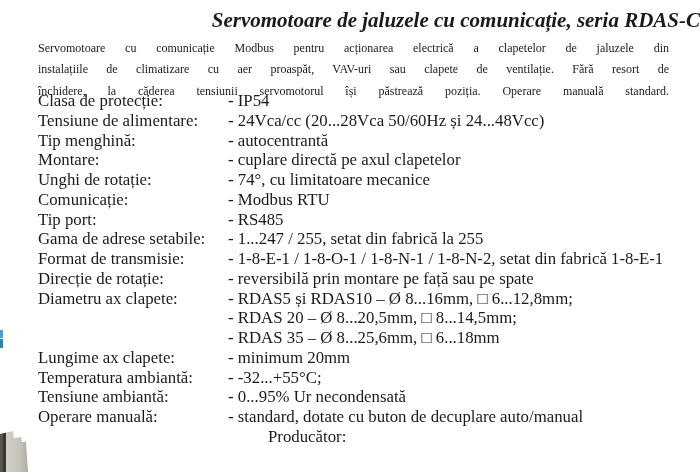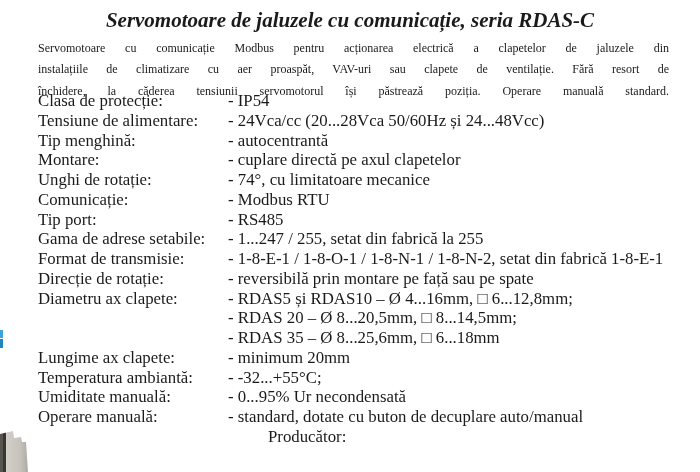--- a/index.html
+++ b/index.html
@@ -3,21 +3,21 @@
 <meta charset="utf-8">
 <style>
   html,body{margin:0;padding:0;}
   body{
     width:700px;height:472px;position:relative;overflow:hidden;
     background:#ffffff;color:#1a1a1a;
     font-family:"Liberation Serif","DejaVu Serif",serif;
   }
   .page-title{
     position:absolute;top:7px;left:0;right:0;margin:0;
-    text-align:center;font-size:21px;line-height:26px;
+    text-align:right;font-size:21px;line-height:26px;
     font-weight:bold;font-style:italic;
   }
   .intro{
     position:absolute;top:38px;left:38px;width:631px;
     font-size:12px;line-height:21.4px;
   }
   .intro-line{
     text-align:justify;
     text-align-last:justify;
   }
@@ -89,40 +89,40 @@
     <div class="spec-row">
       <span class="spec-label">Format de transmisie:</span>
       <span class="spec-value">- 1-8-E-1 / 1-8-O-1 / 1-8-N-1 / 1-8-N-2, setat din fabrică 1-8-E-1</span>
     </div>
     <div class="spec-row">
       <span class="spec-label">Direcție de rotație:</span>
       <span class="spec-value">- reversibilă prin montare pe față sau pe spate</span>
     </div>
     <div class="spec-row">
       <span class="spec-label">Diametru ax clapete:</span>
-      <span class="spec-value">- RDAS5 și RDAS10 – Ø 4...16mm, □ 6...12,8mm;</span>
+      <span class="spec-value">- RDAS5 și RDAS10 – Ø 8...16mm, □ 6...12,8mm;</span>
     </div>
     <div class="spec-row">
       <span class="spec-label"></span>
       <span class="spec-value">- RDAS 20 – Ø 8...20,5mm, □ 8...14,5mm;</span>
     </div>
     <div class="spec-row">
       <span class="spec-label"></span>
       <span class="spec-value">- RDAS 35 – Ø 8...25,6mm, □ 6...18mm</span>
     </div>
     <div class="spec-row">
       <span class="spec-label">Lungime ax clapete:</span>
       <span class="spec-value">- minimum 20mm</span>
     </div>
     <div class="spec-row">
       <span class="spec-label">Temperatura ambiantă:</span>
       <span class="spec-value">- -32...+55°C;</span>
     </div>
     <div class="spec-row">
-      <span class="spec-label">Umiditate manuală:</span>
+      <span class="spec-label">Tensiune ambiantă:</span>
       <span class="spec-value">- 0...95% Ur necondensată</span>
     </div>
     <div class="spec-row">
       <span class="spec-label">Operare manuală:</span>
       <span class="spec-value">- standard, dotate cu buton de decuplare auto/manual</span>
     </div>
     <div class="spec-row">
       <span class="spec-label">Producător:</span>
     </div>
   </div>

